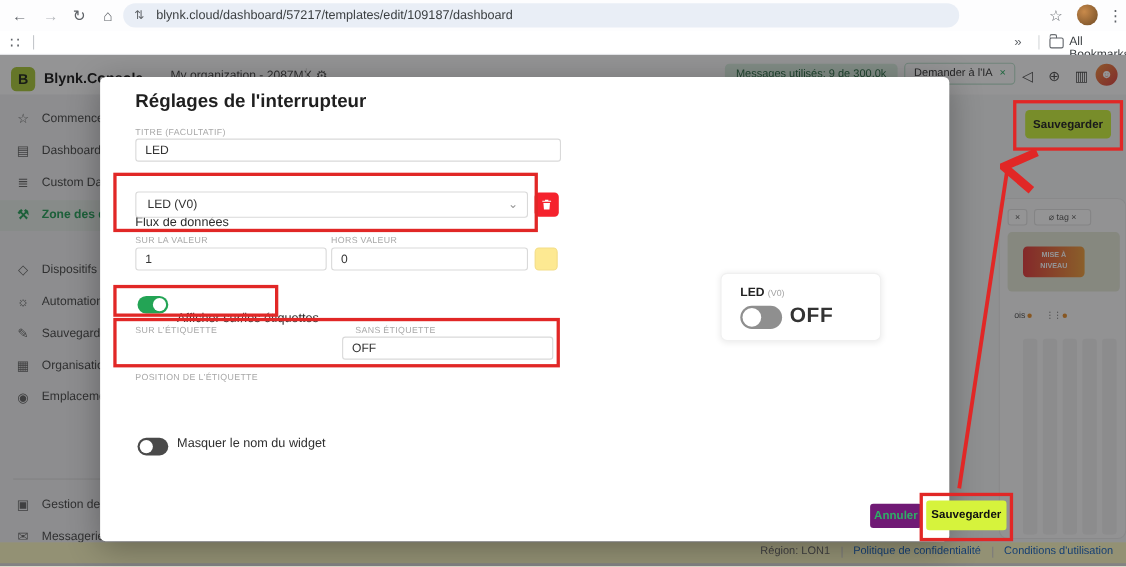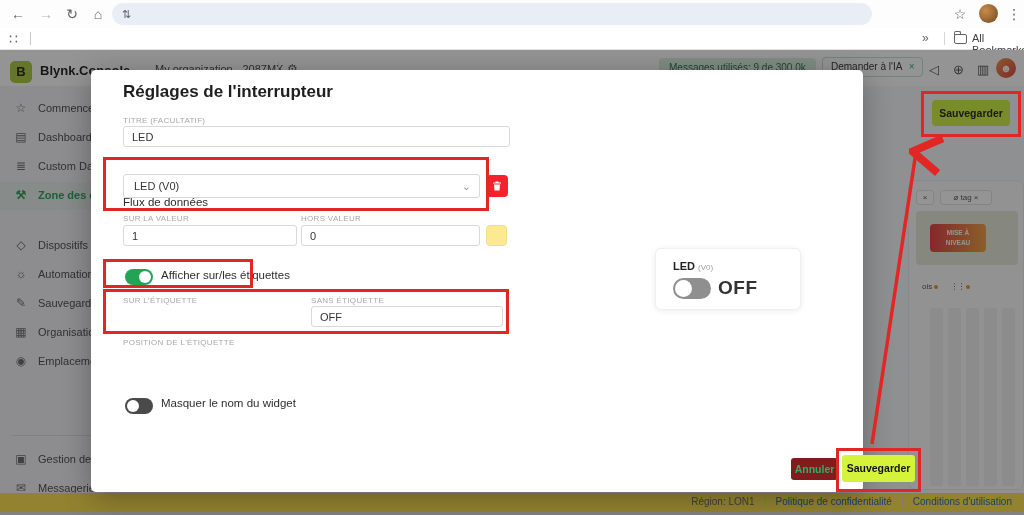--- a/index.html
+++ b/index.html
@@ -51,21 +51,21 @@
   .chip { position:absolute; top:140px; height:15px; background:#fff; border:1px solid #e2e2e2; border-radius:3px; font-size:8px; color:#555; text-align:center; line-height:13px; }
   #chip1 { left:916px; width:18px; }
   #chip2 { left:940px; width:52px; }
   #map-widget { position:absolute; left:916px; top:161px; width:102px; height:54px; background:#e6e9d8; border-radius:4px; }
   #upgrade-btn { position:absolute; left:930px; top:174px; width:56px; height:28px; background:linear-gradient(90deg,#e23c3c,#ee9f3c); border-radius:4px; color:#fff; font-size:6.5px; font-weight:bold; text-align:center; line-height:1.6; padding-top:4px; }
   #mois-row { position:absolute; left:922px; top:232px; font-size:8px; color:#555; }
   .odot { display:inline-block; width:4px; height:4px; border-radius:50%; background:#e8902f; vertical-align:middle; margin-left:2px; }
   #filter-glyph { margin-left:10px; letter-spacing:-1px; }
   .skel { position:absolute; top:258px; width:13px; height:178px; background:#f0f0f0; border-radius:3px; }
 
-  #page-footer { position:absolute; left:0; top:443px; width:1024px; height:23px; background:#fde047; }
+  #page-footer { position:absolute; left:0; top:443px; width:1024px; height:23px; background:#fef9c3; }
   #footer-items { position:absolute; right:12px; top:3px; display:flex; gap:10px; align-items:center; font-size:10px; }
   #footer-region { color:#666; }
   .flink { color:#1a66c2; }
   .fsep { width:1px; height:10px; background:#d0d0d0; }
   #bottom-strip { position:absolute; left:0; top:462px; width:1024px; height:3px; background:#dedede; }
 
   
   #overlay { position:absolute; inset:0; background:rgba(18,18,20,0.45); z-index:40; }
 
   
@@ -91,37 +91,38 @@
   #seg .opt { padding:3px 9px; border-radius:3px; }
   #seg .sel { background:#fff; border:1px solid #e3e3e3; box-shadow:0 1px 2px rgba(0,0,0,.12); padding:2px 8px; }
 
   #preview-card { position:absolute; left:564px; top:178px; width:146px; height:62px; background:#fff; border:1px solid #f0f0f0; border-radius:6px; box-shadow:0 1px 6px rgba(0,0,0,.08); }
   #preview-name { position:absolute; left:17px; top:11px; font-size:11px; font-weight:bold; color:#222; }
   #preview-pin { font-size:8px; font-weight:normal; color:#a2a2a2; }
   #preview-switch { position:absolute; left:17px; top:29px; width:38px; height:21px; border-radius:11px; background:#8f8f8f; }
   #preview-switch .knob { position:absolute; left:2px; top:2px; width:17px; height:17px; border-radius:50%; background:#fff; }
   #preview-state { position:absolute; left:62px; top:28px; font-size:19px; font-weight:600; color:#333; letter-spacing:.5px; }
 
-  #cancel-btn { position:absolute; left:700px; top:388px; width:47px; height:22px; background:#7f1d1d; border-radius:3px; color:#2fae66; font-size:10.5px; font-weight:bold; text-align:center; line-height:22px; }
+  #cancel-btn { position:absolute; left:700px; top:388px; width:47px; height:22px; background:#701a75; border-radius:3px; color:#2fae66; font-size:10.5px; font-weight:bold; text-align:center; line-height:22px; }
   #save-btn { position:absolute; left:751px; top:385px; width:73px; height:27px; background:#d6f33c; border-radius:3px; color:#111; font-size:10.5px; font-weight:bold; text-align:center; line-height:27px; }
 
   
   .anno { position:absolute; border:3px solid #e12726; z-index:60; pointer-events:none; }
   #anno-arrow { position:absolute; top:0; left:0; z-index:60; pointer-events:none; }
 </style>
 </head>
 <body>
 
 <div id="chrome-row1">
   <div class="nav-ic" style="left:8px">←</div>
   <div class="nav-ic" style="left:36px;color:#b4b7bb">→</div>
   <div class="nav-ic" style="left:62px">↻</div>
   <div class="nav-ic" style="left:88px">⌂</div>
   <div id="omnibox">
     <span class="tune">⇅</span>
+    <span class="url">blynk.cloud/dashboard/57217/templates/edit/109187/dashboard</span>
   </div>
   <div class="nav-ic" style="left:950px">☆</div>
   <div id="chrome-avatar"></div>
   <div class="nav-ic" style="left:1004px">⋮</div>
 </div>
 <div id="chrome-row2">
   <div class="bm-ic" style="left:9px;font-size:14px">∷</div>
   <div id="bm-caret"></div>
   <div class="bm-ic" style="left:922px">»</div>
   <div id="bm-divider"></div>
@@ -251,24 +252,24 @@
 
     <div class="flab" style="left:32px;top:144px">SUR LA VALEUR</div>
     <div class="flab" style="left:210px;top:144px">HORS VALEUR</div>
     <input class="finput" style="left: 32px; top: 155px; width: 174px;" value="1">
     <input class="finput" style="left: 210px; top: 155px; width: 179px;" value="0">
     <div id="color-swatch"></div>
 
     <div class="switch on" style="left:34px;top:199px">
         <span class="knob"></span>
       </div>
-    <div class="tog-label" style="left:70px;top:199px">Afficher sur/les étiquettes</div>
+    <div class="tog-label" style="left:70px;top:214px">Afficher sur/les étiquettes</div>
 
     <div class="flab" style="left:32px;top:226px">SUR L'ÉTIQUETTE</div>
-    <div class="flab" style="left:220px;top:226px">SANS ÉTIQUETTE</div>
+    <div class="flab" style="left:232px;top:226px">SANS ÉTIQUETTE</div>
     <input class="finput" style="left: 220px; top: 236px; width: 192px;" value="OFF">
 
     <div class="flab" style="left:32px;top:268px">POSITION DE L'ÉTIQUETTE</div>
 
     <div class="switch off" style="left:34px;top:328px">
         <span class="knob"></span>
       </div>
     <div class="tog-label" style="left:70px;top:327px">Masquer le nom du widget</div>
 
     <div id="preview-card">

